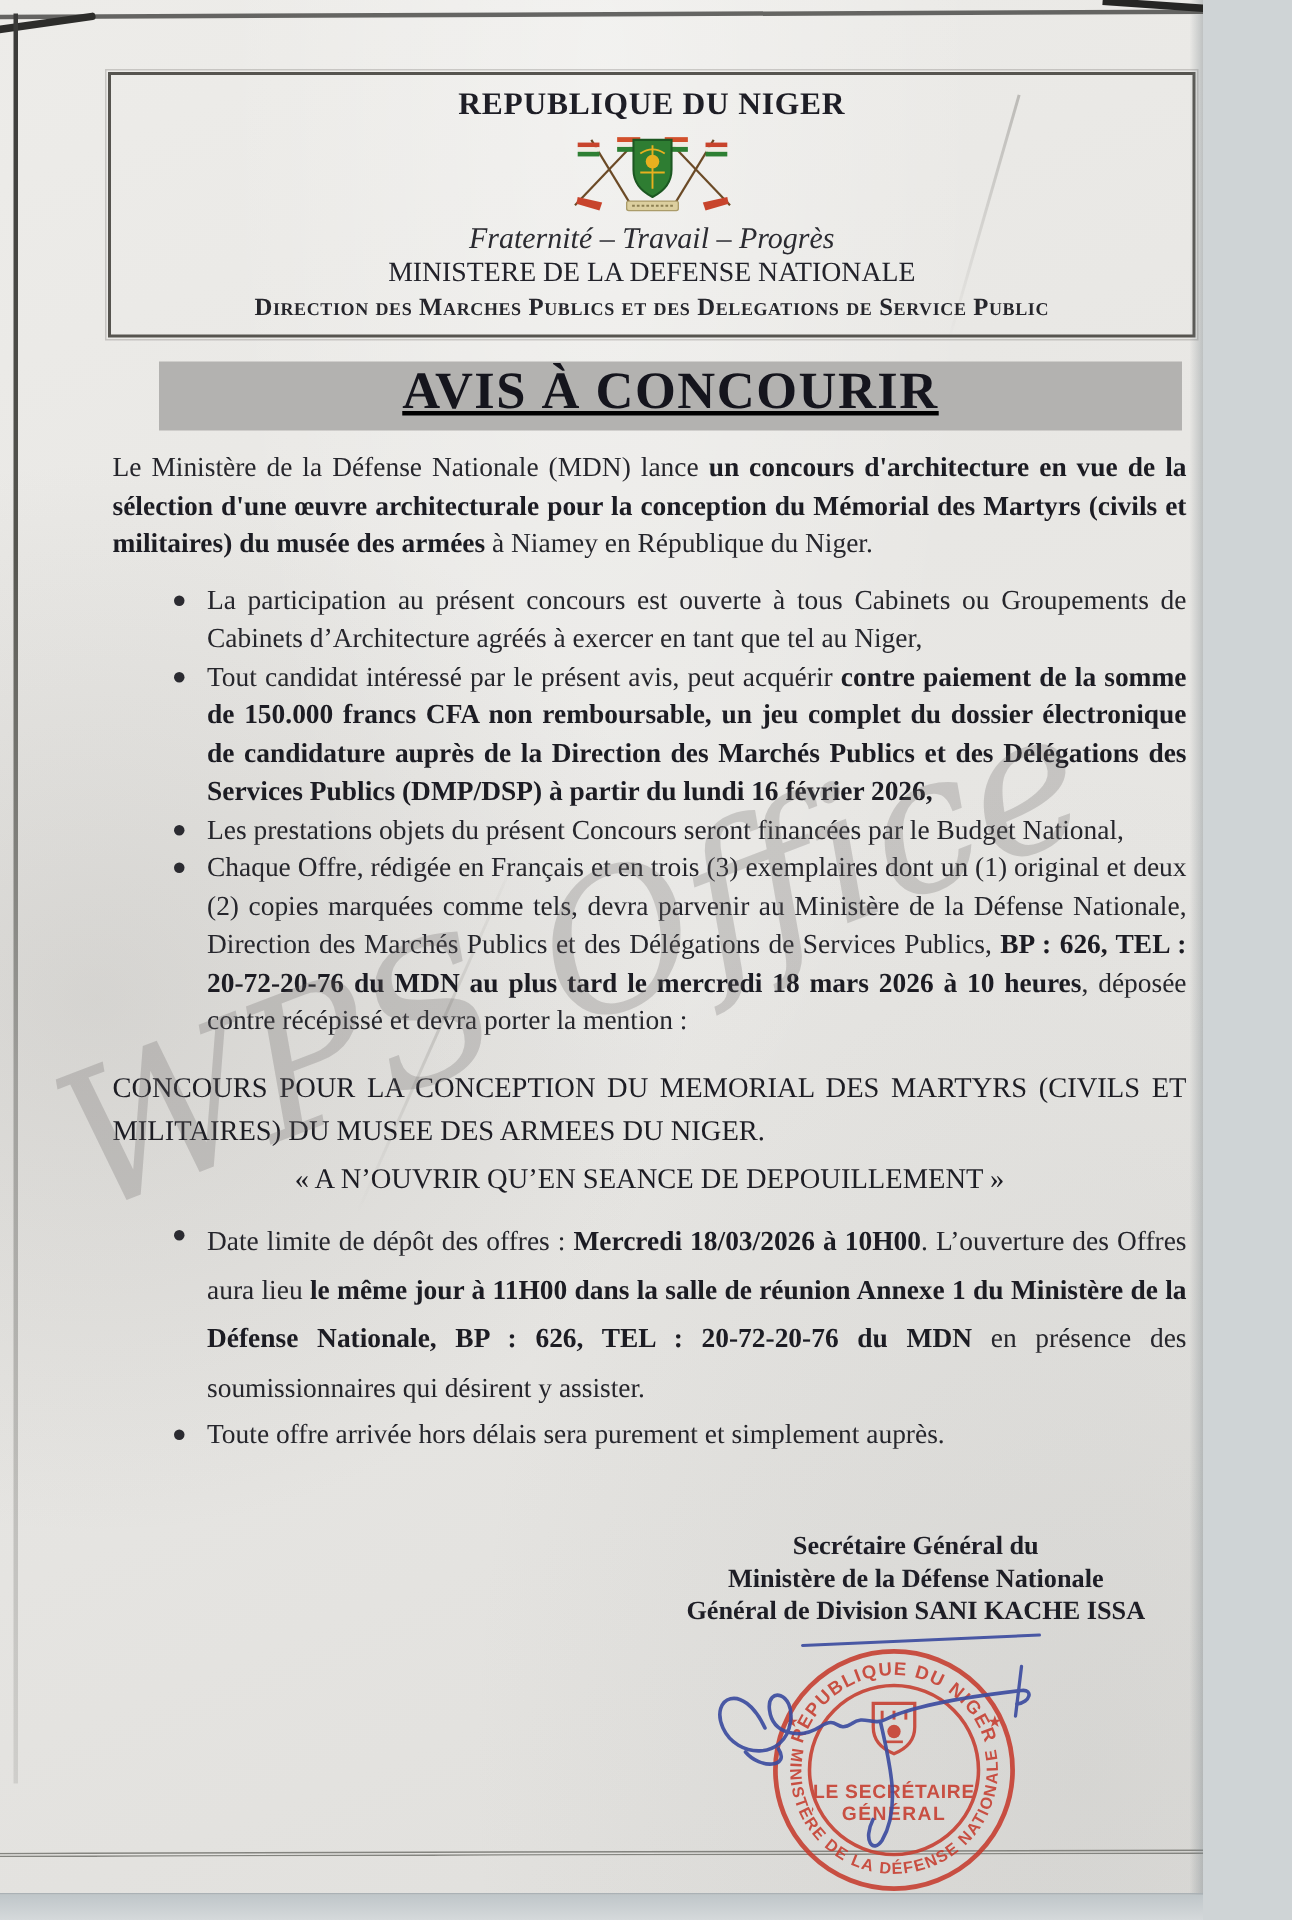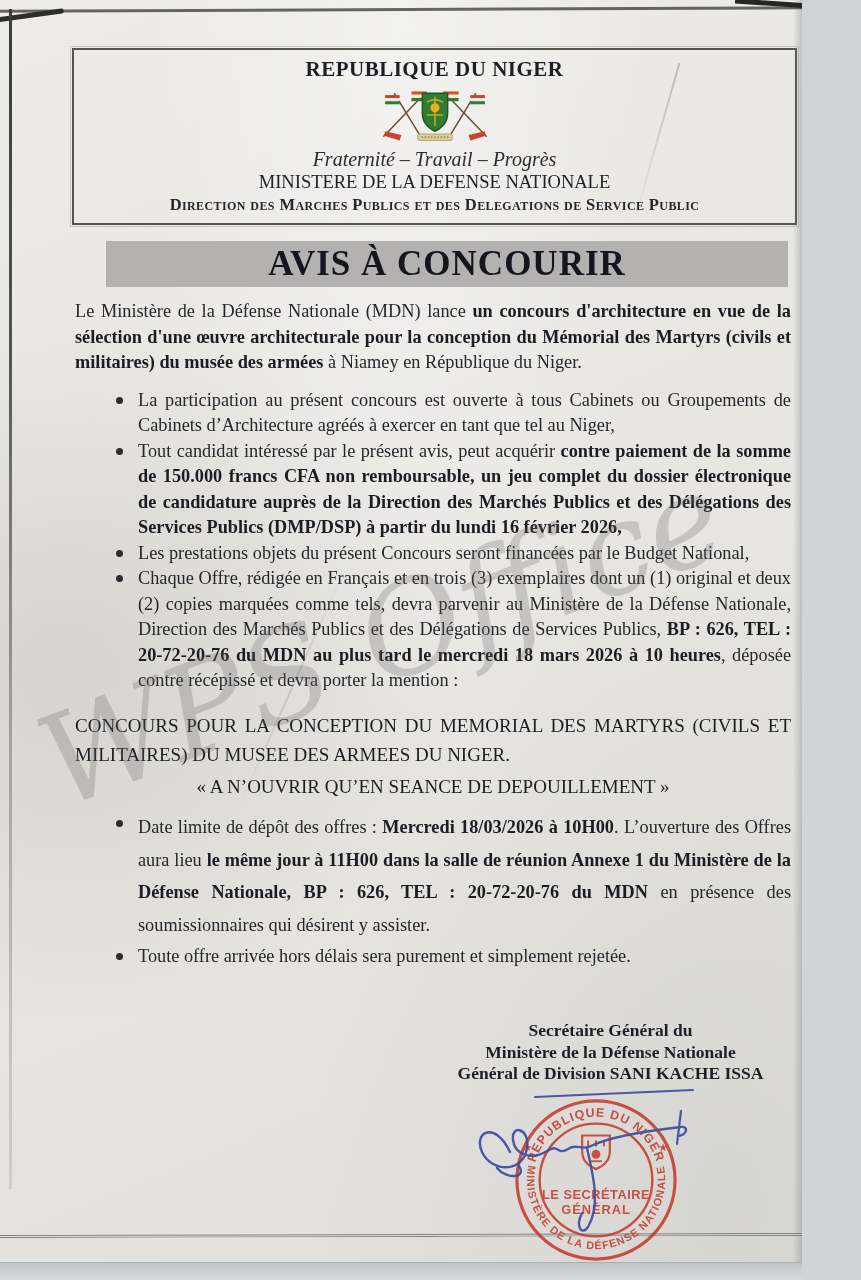--- a/index.html
+++ b/index.html
@@ -34,21 +34,21 @@
   .header-box{position:absolute;left:72px;top:48px;width:725px;box-sizing:border-box;
     border:2px solid #56544f;outline:1px solid rgba(86,84,79,.25);outline-offset:1px;
     text-align:center;padding:7px 4px 8px;z-index:2;color:#23232a;}
   .hb-country{font-weight:bold;font-size:21px;letter-spacing:.5px;color:#1e1e26;}
   .hb-arms{height:62px;margin:2px auto 0;display:block;}
   .hb-motto{font-style:italic;font-size:20px;margin-top:2px;color:#2b2b31;}
   .hb-ministry,.hb-secretariat{font-weight:normal;font-size:18.5px;margin-top:1px;color:#22222a;}
   .hb-direction{font-weight:bold;font-size:16.5px;font-variant:small-caps;letter-spacing:.4px;margin-top:2px;color:#26262c;}
   
   .banner{position:absolute;left:106px;top:241px;width:682px;height:46px;background:#b3b2b0;
-    display:flex;align-items:center;justify-content:center;z-index:2;}
+    display:flex;justify-content:center;z-index:2;text-decoration:underline;}
   .banner span{font-weight:bold;font-size:35px;letter-spacing:1px;color:#15151d;}
   
   .content{position:absolute;left:75px;top:299px;width:716px;z-index:2;color:#26262c;
     font-size:18.3px;line-height:25.5px;text-align:justify;}
   .content b{color:#1c1c23;}
   .para{margin:0;}
   ul.blist{margin:12px 0 0;padding:0;list-style:none;}
   ul.blist li{position:relative;padding-left:63px;margin:0;}
   ul.blist li::before{content:"";position:absolute;left:41px;top:9px;width:7px;height:7px;border-radius:50%;background:#2b2b31;}
   .mention{margin:17px 0 4px;font-weight:normal;line-height:29px;font-size:19px;color:#1d1d24;}
@@ -134,21 +134,21 @@
     <ul class="blist">
       <li><span>La participation au présent concours est ouverte à tous Cabinets ou Groupements de Cabinets d’Architecture agréés à exercer en tant que tel au Niger,</span></li>
       <li><span>Tout candidat intéressé par le présent avis, peut acquérir </span><b>contre paiement de la somme de 150.000 francs CFA non remboursable, un jeu complet du dossier électronique de candidature auprès de la Direction des Marchés Publics et des Délégations des Services Publics (DMP/DSP) à partir du lundi 16 février 2026,</b></li>
       <li><span>Les prestations objets du présent Concours seront financées par le Budget National,</span></li>
       <li><span>Chaque Offre, rédigée en Français et en trois (3) exemplaires dont un (1) original et deux (2) copies marquées comme tels, devra parvenir au Ministère de la Défense Nationale, Direction des Marchés Publics et des Délégations de Services Publics, </span><b>BP : 626, TEL : 20-72-20-76 du MDN au plus tard le mercredi 18 mars 2026 à 10 heures</b><span>, déposée contre récépissé et devra porter la mention :</span></li>
     </ul>
     <p class="mention">CONCOURS POUR LA CONCEPTION DU MEMORIAL DES MARTYRS (CIVILS ET MILITAIRES) DU MUSEE DES ARMEES DU NIGER.</p>
     <p class="subtitle">« A N’OUVRIR QU’EN SEANCE DE DEPOUILLEMENT »</p>
     <ul class="blist blist2">
       <li class="wide"><span>Date limite de dépôt des offres : </span><b>Mercredi 18/03/2026 à 10H00</b><span>. L’ouverture des Offres aura lieu </span><b>le même jour à 11H00 dans la salle de réunion Annexe 1 du Ministère de la Défense Nationale, BP : 626, TEL : 20-72-20-76 du MDN</b><span> en présence des soumissionnaires qui désirent y assister.</span></li>
-      <li class="last"><span>Toute offre arrivée hors délais sera purement et simplement rejetée.</span></li>
+      <li class="last"><span>Toute offre arrivée hors délais sera purement et simplement auprès.</span></li>
     </ul>
   </div>
 
   <div class="signature">
     <div>Secrétaire Général du</div>
     <div>Ministère de la Défense Nationale</div>
     <div>Général de Division SANI KACHE ISSA</div>
   </div>
 
   <div class="watermark">WPS Office</div>

